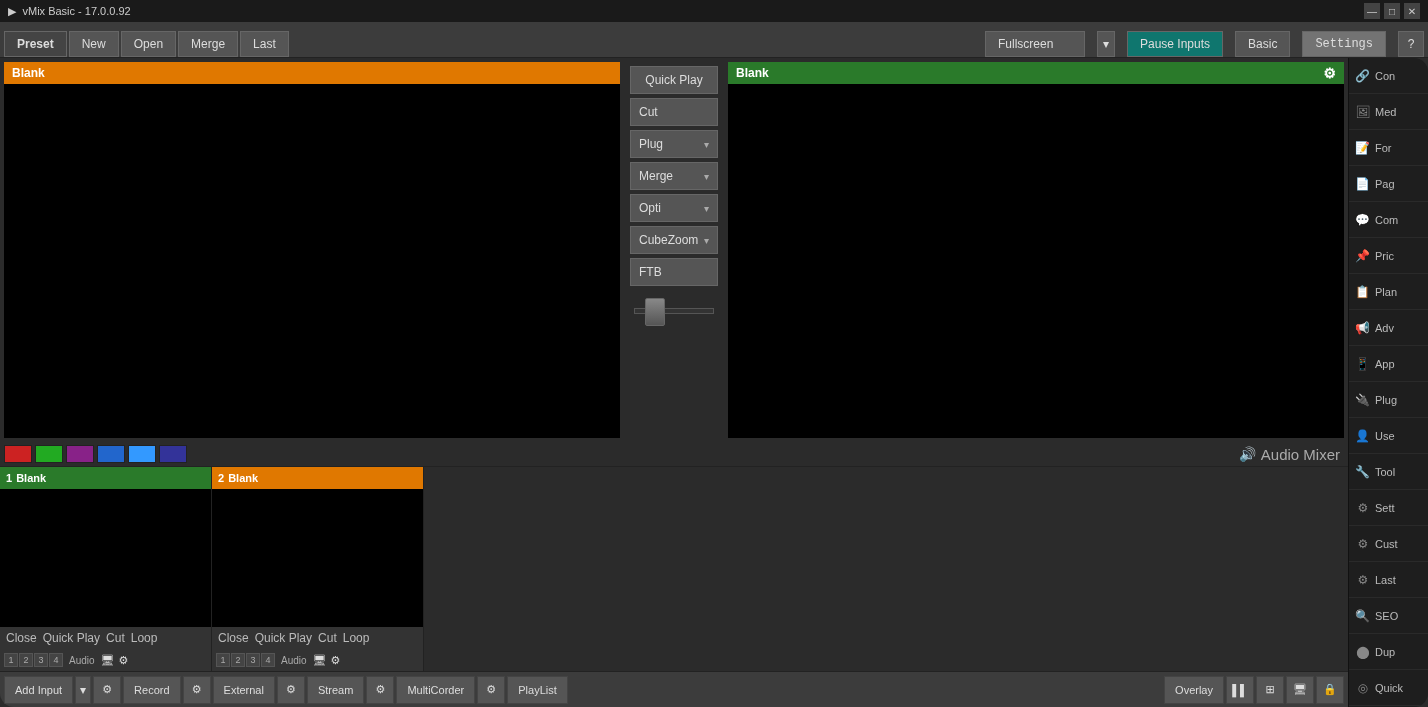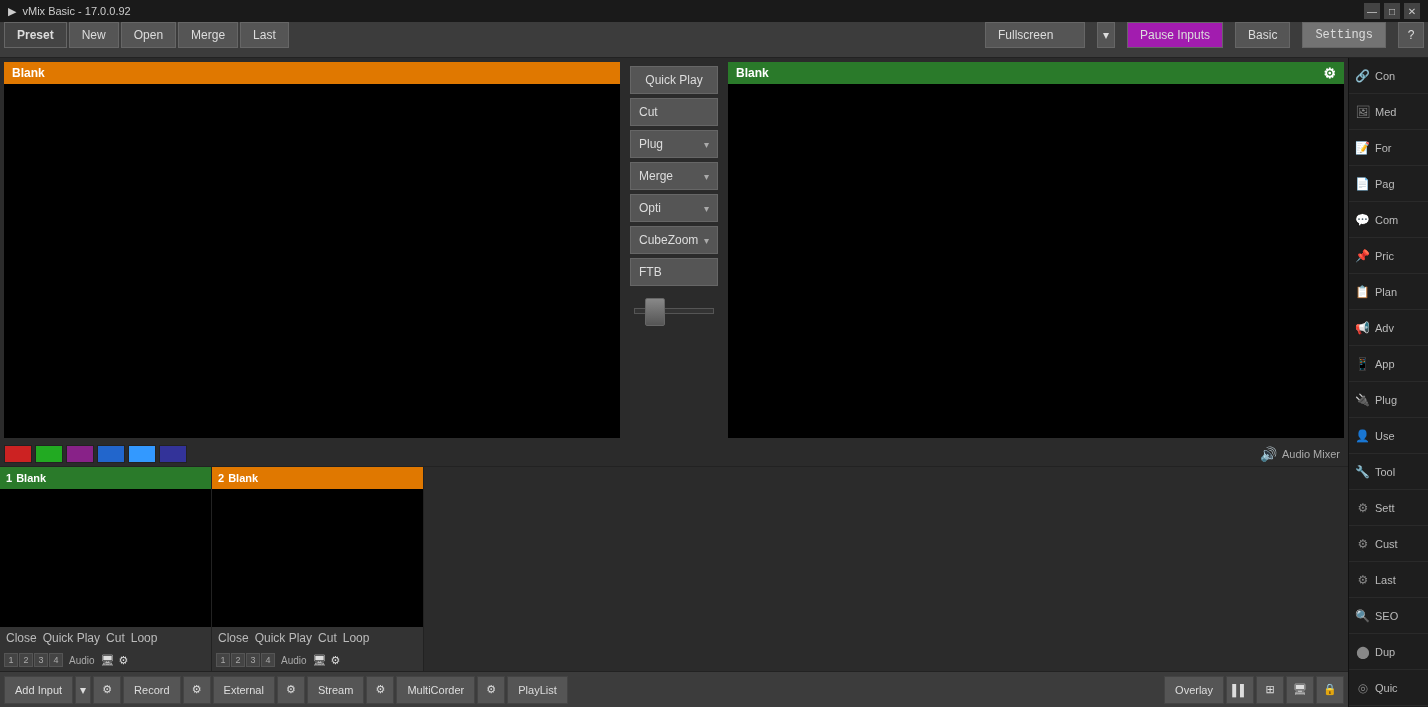--- a/index.html
+++ b/index.html
@@ -47,21 +47,21 @@
       display: flex;
       align-items: center;
       justify-content: center;
     }
 
     
     .toolbar {
       height: 36px;
       background: #3c3c3c;
       display: flex;
-      align-items: flex-start;
+      align-items: flex-end;
       padding: 0 4px;
       gap: 2px;
       flex-shrink: 0;
       border-bottom: 1px solid #222;
     }
     .toolbar-btn {
       height: 26px;
       padding: 0 12px;
       background: #555;
       border: 1px solid #666;
@@ -77,30 +77,31 @@
     .toolbar-right {
       margin-left: auto;
       display: flex;
       align-items: center;
       gap: 12px;
     }
     .toolbar-btn.fullscreen {
       background: #555;
       min-width: 100px;
     }
-    .toolbar-btn.pause-inputs { background: #a21caf; }
+    .toolbar-btn.pause-inputs { background: #0f766e; }
     .toolbar-btn.basic-btn { background: #555; }
     .toolbar-btn.settings-btn { background: #737373; font-family: Liberation Mono, monospace; }
     .toolbar-btn.help-btn { background: #555; width: 26px; padding: 0; justify-content: center; }
 
     
     .main-area {
       flex: 1;
       display: flex;
       overflow: hidden;
+      border-radius: 14px;
     }
 
     
     .center-area {
       flex: 1;
       display: flex;
       flex-direction: column;
       overflow: hidden;
     }
 
@@ -205,21 +206,21 @@
       display: flex;
       align-items: center;
       margin-left: auto;
       margin-right: 4px;
       gap: 4px;
     }
     .audio-mixer-btn {
       background: none;
       border: none;
       color: #aaa;
-      font-size: 11px;
+      font-size: 15px;
       cursor: pointer;
       display: flex;
       align-items: center;
       gap: 4px;
     }
 
     
     .input-row {
       height: 205px;
       display: flex;
@@ -591,17 +592,17 @@
     <div class="right-panel-item">
       <span class="right-panel-icon">🔍</span>
       <span>SEO</span>
     </div>
     <div class="right-panel-item">
       <span class="right-panel-icon">⬤</span>
       <span>Dup</span>
     </div>
     <div class="right-panel-item">
       <span class="right-panel-icon">◎</span>
-      <span>Quic</span>
+      <span>Quick</span>
     </div>
   </div>
 
 </div>
 
 </body></html>

